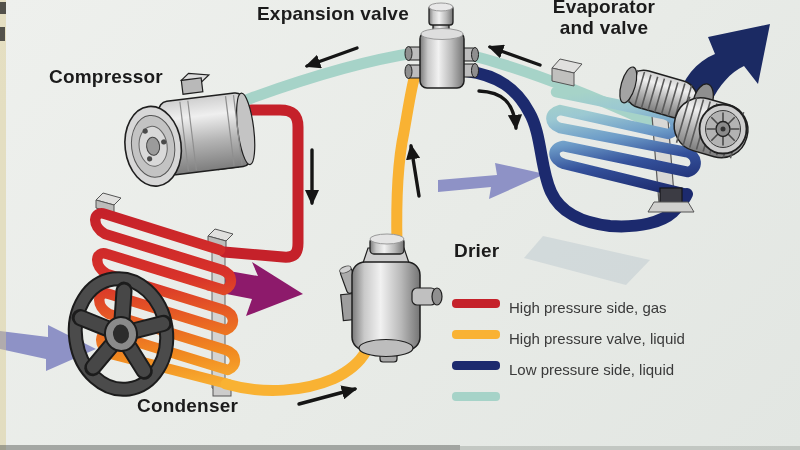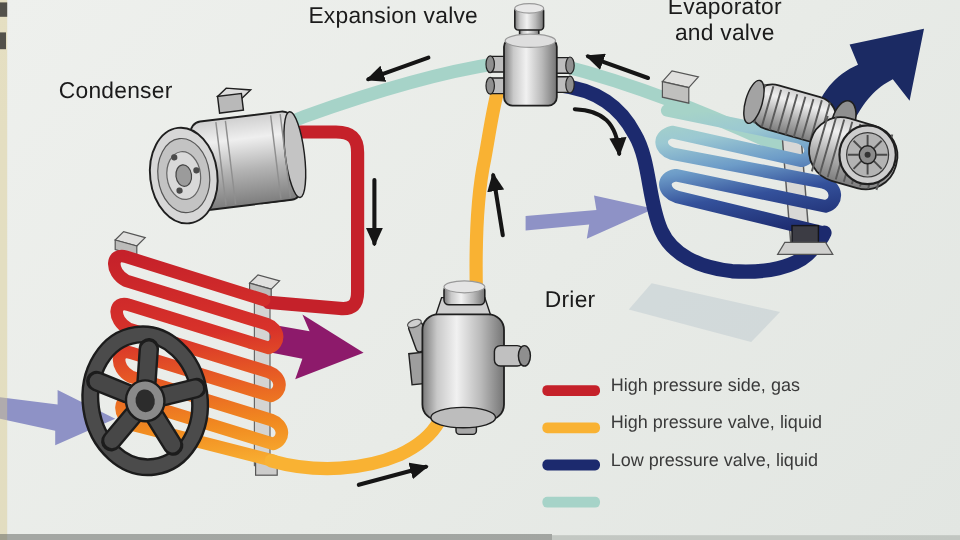--- a/index.html
+++ b/index.html
@@ -3,26 +3,26 @@
 <meta charset="utf-8">
 <style>
   html,body{margin:0;padding:0;}
   .stage{
     position:relative; width:800px; height:450px; overflow:hidden;
     background:linear-gradient(135deg,#eef0ed 0%, #e8ebe7 55%, #e2e6e2 100%);
     font-family:"Liberation Sans", sans-serif;
   }
   .stage svg{position:absolute; left:0; top:0;}
   .lbl{
-    position:absolute; font-weight:normal; font-size:19px; color:#1b1b1b;
+    position:absolute; font-weight:bold; font-size:19px; color:#1b1b1b;
     white-space:nowrap; letter-spacing:0.2px; line-height:21px;
   }
   .lbl.center{text-align:center;}
   .legend{position:absolute; left:452px; top:299px;}
-  .legend-row{display:flex; align-items:flex-end; height:31px;}
+  .legend-row{display:flex; align-items:flex-start; height:31px;}
   .legend-swatch{display:inline-block; width:48px; height:9px; border-radius:4px; flex:0 0 auto;}
   .legend-label{margin-left:9px; font-size:15px; color:#3a3a3a; white-space:nowrap;}
 </style>
 </head>
 <body>
 
 <div class="stage">
 
 <svg width="800" height="450" viewBox="0 0 800 450">
   <defs>
@@ -216,41 +216,42 @@
 
   <g>
     <rect x="0" y="0" width="6" height="450" fill="#d9c98e" opacity="0.45"></rect>
     <rect x="0" y="2" width="6" height="12" fill="#222" opacity="0.75"></rect>
     <rect x="0" y="27" width="5" height="14" fill="#222" opacity="0.75"></rect>
     <rect x="0" y="445" width="460" height="5" fill="#5e625e" opacity="0.5"></rect>
     <rect x="460" y="446" width="340" height="4" fill="#9aa09a" opacity="0.45"></rect>
   </g>
 </svg>
 
-<div class="lbl" style="left:49px; top:66px;">Condenser</div>
+<div class="lbl" style="left:49px; top:66px;">Compressor</div>
 <div class="lbl" style="left:257px; top:3px;">Expansion valve</div>
 <div class="lbl center" style="left:548px; top:-4px; width:112px;">
   <div>Evaporator</div>
   <div>and valve</div>
 </div>
 <div class="lbl" style="left:434px; top:240px;margin-left:20px;">Drier</div>
 <div class="lbl" style="left:137px; top:395px;">
+  <div>Condenser</div>
 </div>
 
 <div class="legend">
       <div class="legend-row">
         <span class="legend-swatch" style="background: rgb(197, 33, 42);"></span>
         <span class="legend-label">High pressure side, gas</span>
       </div>
       <div class="legend-row">
         <span class="legend-swatch" style="background: rgb(249, 178, 51);"></span>
         <span class="legend-label">High pressure valve, liquid</span>
       </div>
       <div class="legend-row">
         <span class="legend-swatch" style="background: rgb(28, 42, 110);"></span>
-        <span class="legend-label">Low pressure valve, liquid</span>
+        <span class="legend-label">Low pressure side, liquid</span>
       </div>
       <div class="legend-row">
         <span class="legend-swatch" style="background: rgb(166, 211, 200);"></span>
       </div>
     </div>
 
 </div>
 
 </body></html>

